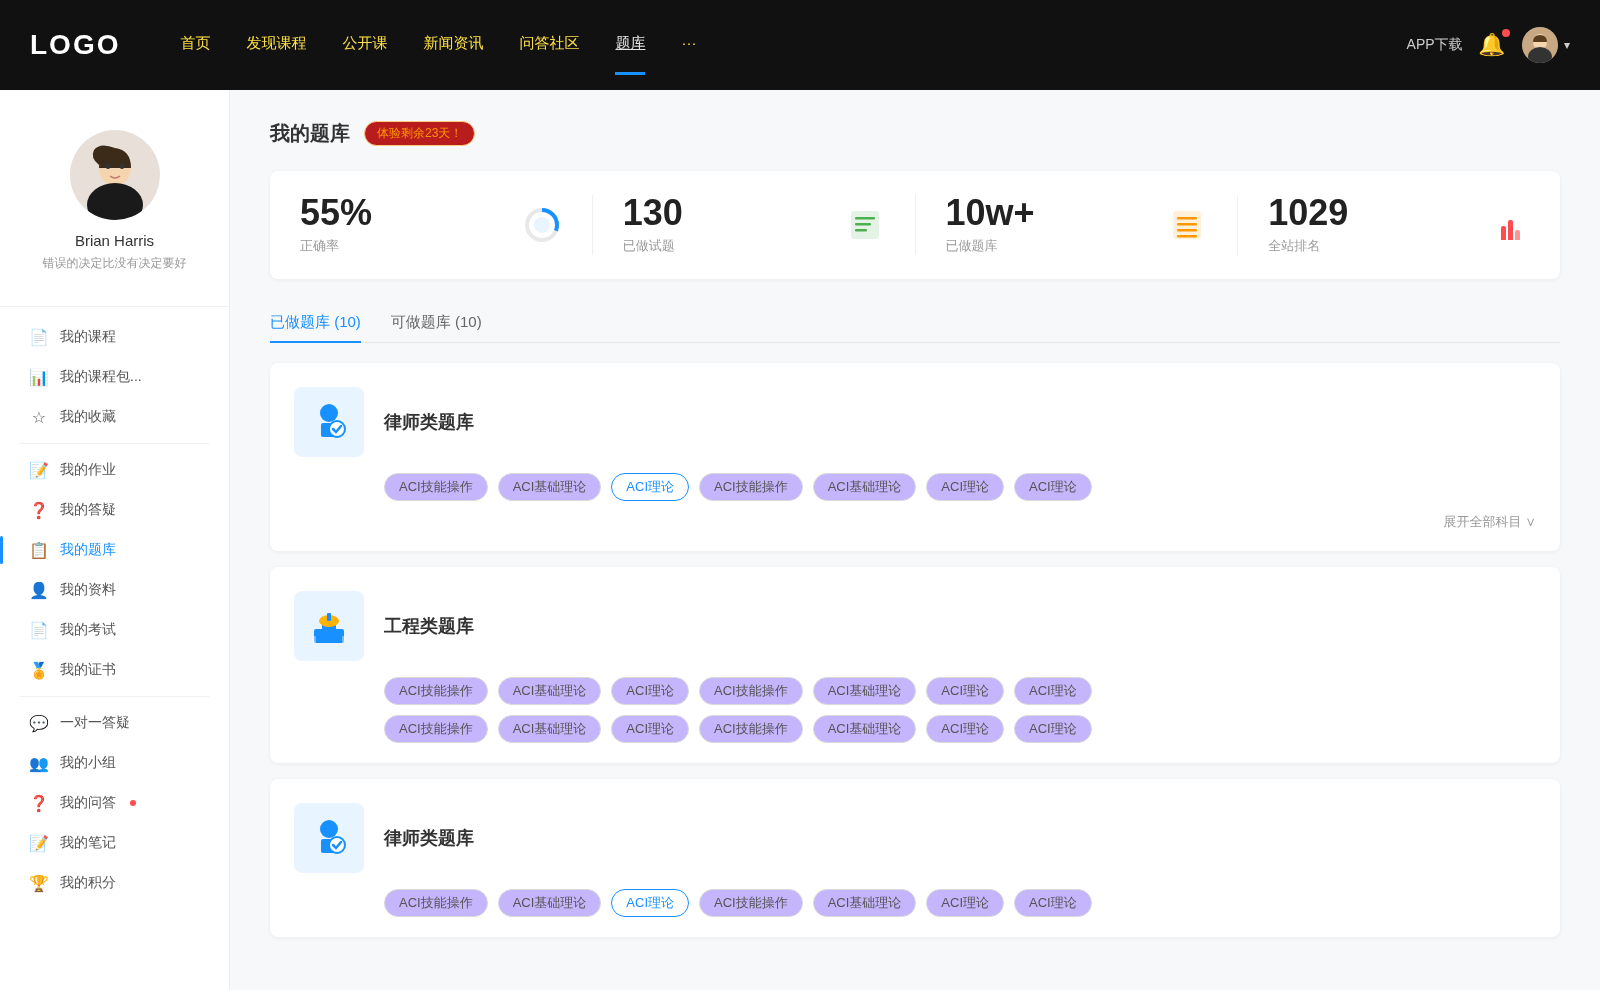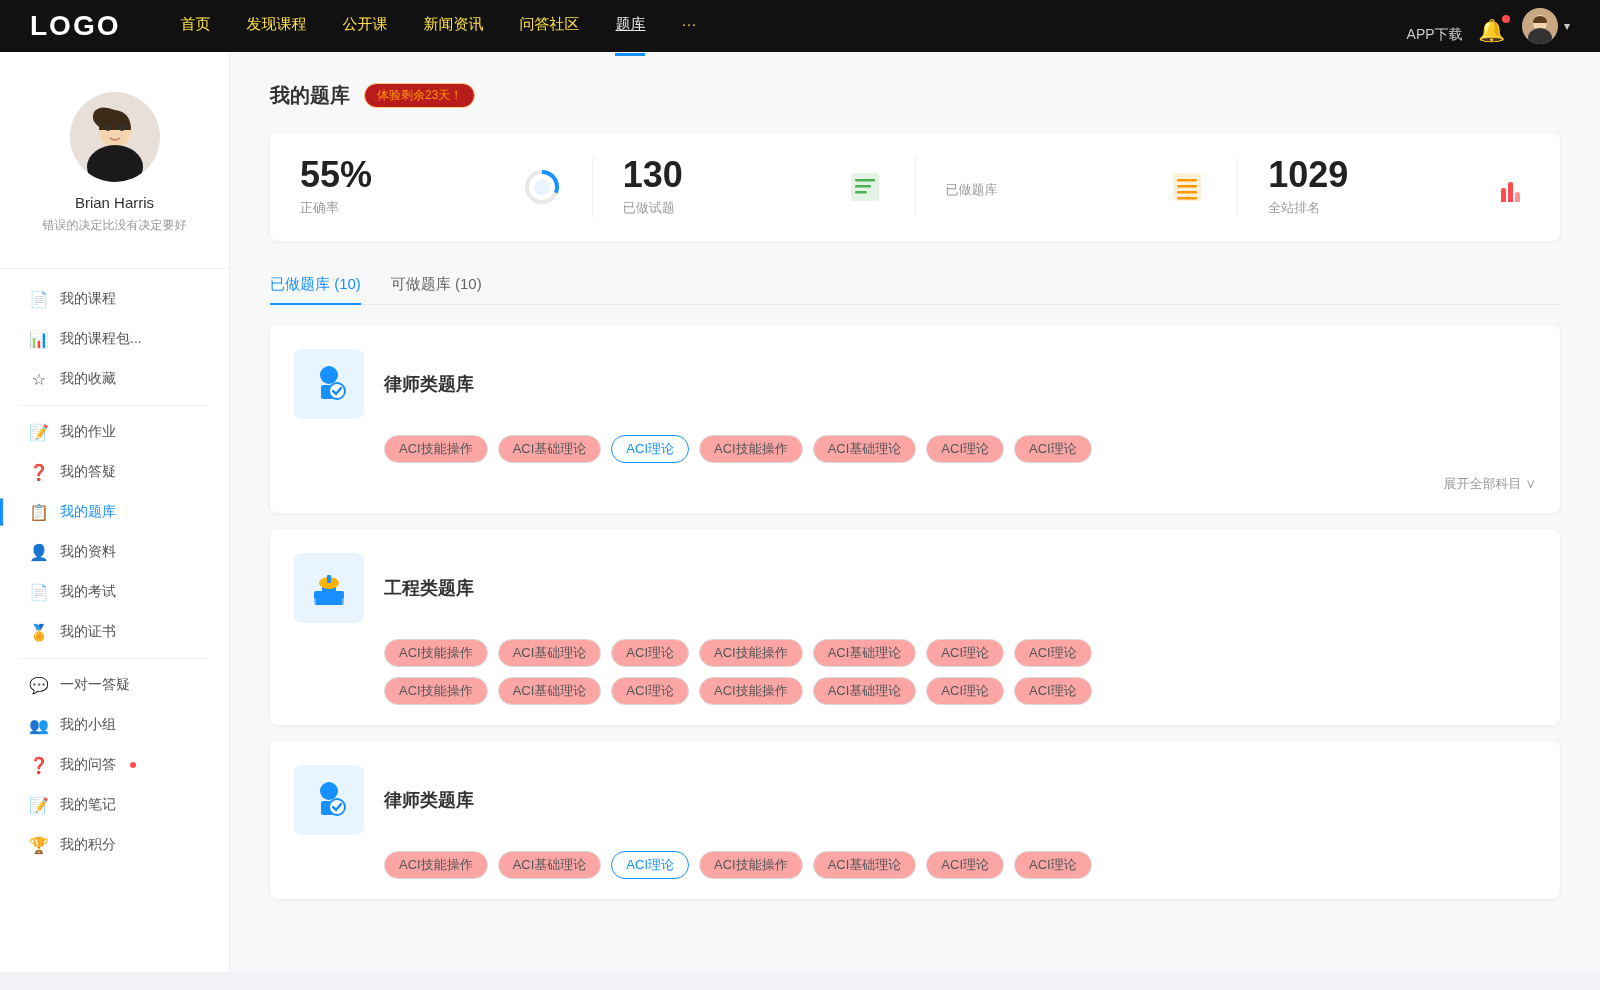--- a/index.html
+++ b/index.html
@@ -1,21 +1,21 @@
 <!DOCTYPE html>
 <html><head>
   <meta charset="utf-8">
   <style>
     * { box-sizing: border-box; margin: 0; padding: 0; }
     body { font-family: -apple-system, BlinkMacSystemFont, "PingFang SC", "Microsoft YaHei", sans-serif; background: #f0f2f5; min-height: 990px; }
 
     
     .topnav {
       background: #111;
-      height: 52px;
+      height: 90px;
       display: flex;
       align-items: center;
       padding: 0 30px;
       position: relative;
     }
     .topnav .logo {
       color: #fff;
       font-size: 28px;
       font-weight: bold;
       letter-spacing: 2px;
@@ -42,21 +42,21 @@
     .topnav .nav-links a.active::after {
       content: '';
       position: absolute;
       bottom: -18px;
       left: 0; right: 0;
       height: 3px;
       background: #1890ff;
     }
     .topnav-right {
       display: flex;
-      align-items: flex-end;
+      align-items: center;
       gap: 16px;
     }
     .topnav-right .app-download {
       color: #ccc;
       font-size: 14px;
       cursor: pointer;
     }
     .bell-icon-wrap {
       position: relative;
       cursor: pointer;
@@ -292,21 +292,21 @@
       gap: 10px;
       padding-left: 90px;
     }
     .tag {
       border: 1px solid #d9d9d9;
       border-radius: 20px;
       padding: 4px 14px;
       font-size: 13px;
       color: #555;
       cursor: pointer;
-      background: #fca5a5;
+      background: #c4b5fd;
     }
     .tag.selected {
       border-color: #1890ff;
       color: #1890ff;
       background: #fff;
     }
     .qbank-footer {
       display: flex;
       justify-content: flex-end;
       margin-top: 12px;
@@ -478,20 +478,21 @@
             <rect x="4" y="4" width="28" height="28" rx="3" fill="#4caf50" opacity="0.15"></rect>
             <rect x="8" y="10" width="20" height="2.5" rx="1" fill="#4caf50"></rect>
             <rect x="8" y="16" width="16" height="2.5" rx="1" fill="#4caf50"></rect>
             <rect x="8" y="22" width="12" height="2.5" rx="1" fill="#4caf50"></rect>
           </svg>
         </div>
       </div>
 
       <div class="stat-item">
         <div class="stat-text">
+          <div class="stat-value">10w+</div>
           <div class="stat-label">已做题库</div>
         </div>
         <div class="stat-icon">
           <svg width="36" height="36" viewBox="0 0 36 36">
             <rect x="4" y="4" width="28" height="28" rx="3" fill="#ff9800" opacity="0.15"></rect>
             <rect x="8" y="10" width="20" height="2.5" rx="1" fill="#ff9800"></rect>
             <rect x="8" y="16" width="20" height="2.5" rx="1" fill="#ff9800"></rect>
             <rect x="8" y="22" width="20" height="2.5" rx="1" fill="#ff9800"></rect>
             <rect x="8" y="28" width="20" height="2.5" rx="1" fill="#ff9800"></rect>
           </svg>

